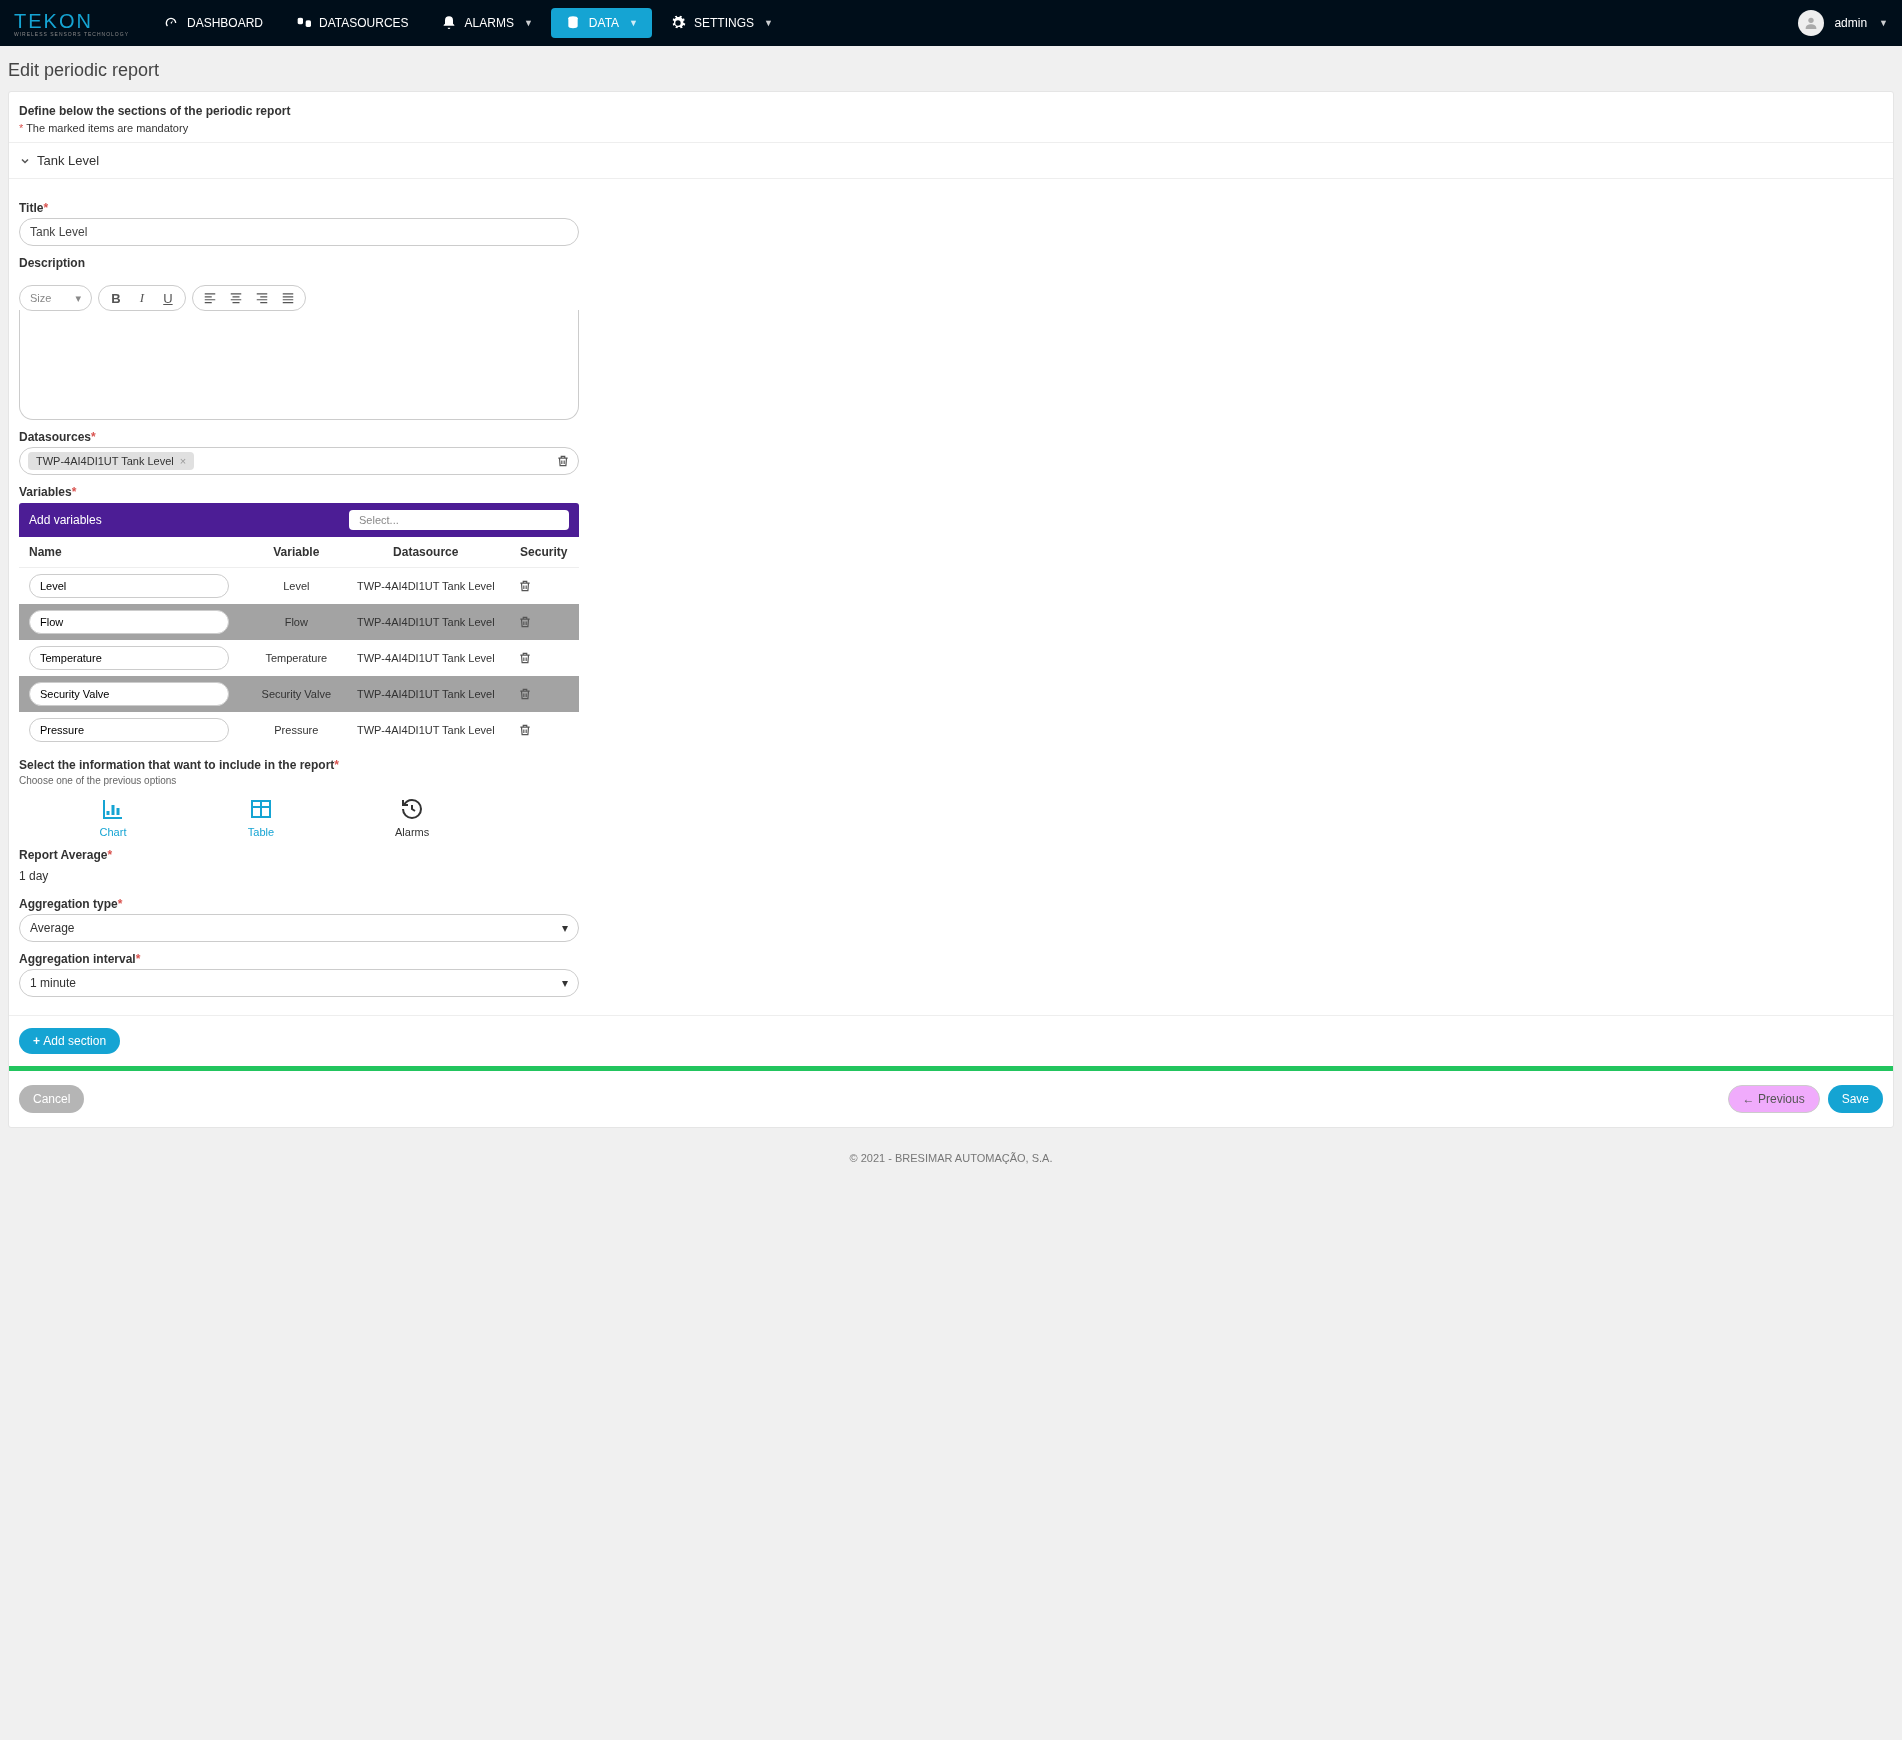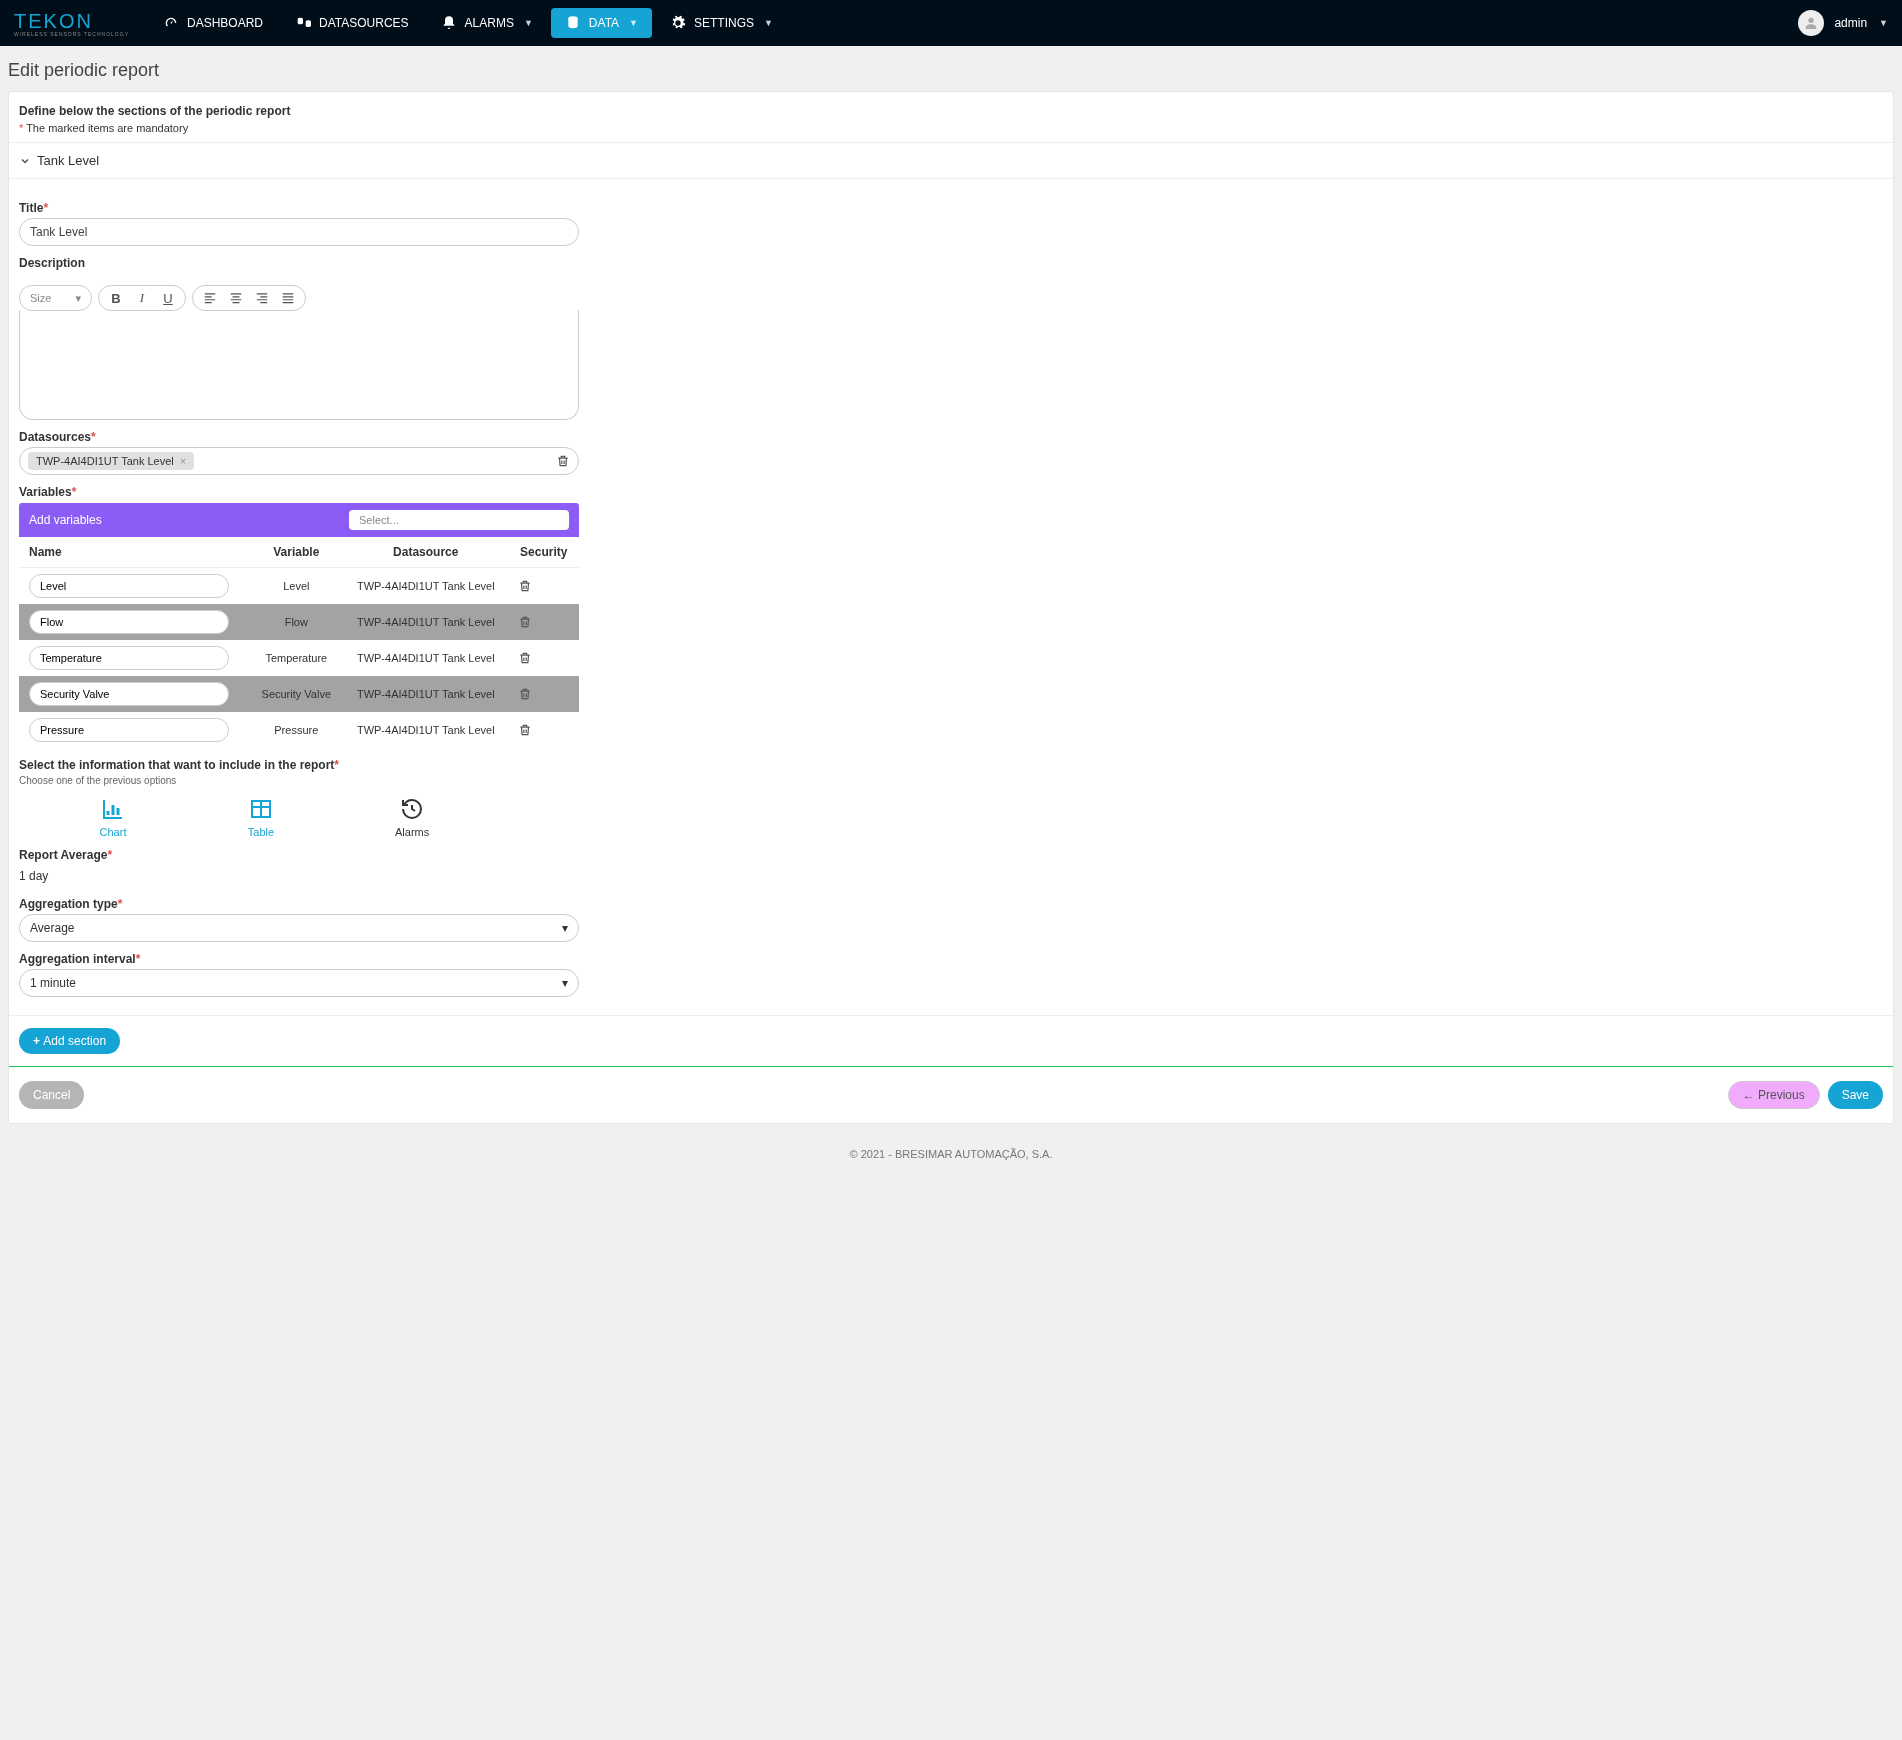--- a/index.html
+++ b/index.html
@@ -42,21 +42,21 @@
 .tb-group { border: 1px solid #ccc; border-radius: 14px; display: flex; align-items: center; padding: 4px 10px; gap: 12px; }
 .tb-btn { cursor: pointer; font-size: 13px; color: #555; min-width: 14px; text-align: center; }
 .size-select { font-size: 11px; color: #888; display: flex; align-items: center; gap: 24px; }
 .editor-area { width: 100%; height: 110px; border: 1px solid #ccc; border-top: none; border-radius: 0 0 14px 14px; margin-top: -1px; }
 
 .ds-chip-row { display: flex; align-items: center; border: 1px solid #ccc; border-radius: 14px; padding: 4px 8px; }
 .chip { background: #e0e0e0; border-radius: 4px; padding: 3px 8px; font-size: 11px; display: flex; align-items: center; gap: 6px; }
 .chip-x { color: #999; cursor: pointer; }
 .ds-trash { margin-left: auto; cursor: pointer; }
 
-.var-header { background: #8b5cf6; color: #fff; padding: 7px 10px; display: flex; align-items: center; justify-content: space-between; border-radius: 3px 3px 0 0; margin-top: 4px; }
+.var-header { background: #4c1d95; color: #fff; padding: 7px 10px; display: flex; align-items: center; justify-content: space-between; border-radius: 3px 3px 0 0; margin-top: 4px; }
 .var-select { background: #fff; border-radius: 4px; padding: 4px 10px; width: 220px; color: #888; font-size: 11px; }
 .var-table { width: 100%; border-collapse: collapse; }
 .var-table th { text-align: left; font-size: 12px; font-weight: bold; padding: 8px 10px; border-bottom: 1px solid #eee; }
 .var-table th:nth-child(2), .var-table th:nth-child(3), .var-table th:nth-child(4) { text-align: center; }
 .var-table td { padding: 6px 10px; font-size: 11px; }
 .var-table td:nth-child(2), .var-table td:nth-child(3), .var-table td:nth-child(4) { text-align: center; }
 .var-table tr.row-alt { background: #a3a3a3; }
 .name-input { width: 200px; padding: 5px 10px; border: 1px solid #ccc; border-radius: 14px; font-size: 11px; }
 .trash { cursor: pointer; color: #555; }
 
@@ -69,21 +69,21 @@
 
 .select-pill { border: 1px solid #ccc; border-radius: 14px; padding: 6px 10px; display: flex; justify-content: space-between; align-items: center; cursor: pointer; font-size: 12px; }
 .static-val { font-size: 12px; padding: 4px 0; }
 
 .add-section-row { padding: 12px 10px; border-top: 1px solid #eee; }
 .btn { border: none; border-radius: 14px; padding: 6px 14px; font-size: 12px; cursor: pointer; }
 .btn-primary { background: #15a4d3; color: #fff; }
 .btn-muted { background: #b5b5b5; color: #fff; }
 .btn-outline { background: #f0abfc; border: 1px solid #ccc; color: #555; }
 
-.footer-actions { display: flex; justify-content: space-between; padding: 14px 10px; border-top: 1px solid #22c55e; }
+.footer-actions { display: flex; justify-content: space-between; padding: 14px 10px; border-top: 5px solid #22c55e; }
 .footer-right { display: flex; gap: 8px; }
 
 .copyright { text-align: center; font-size: 11px; color: #777; padding: 14px 0 20px; }
 
 svg { display: block; }
 </style>
 </head>
 <body>
 
 <div class="navbar">

